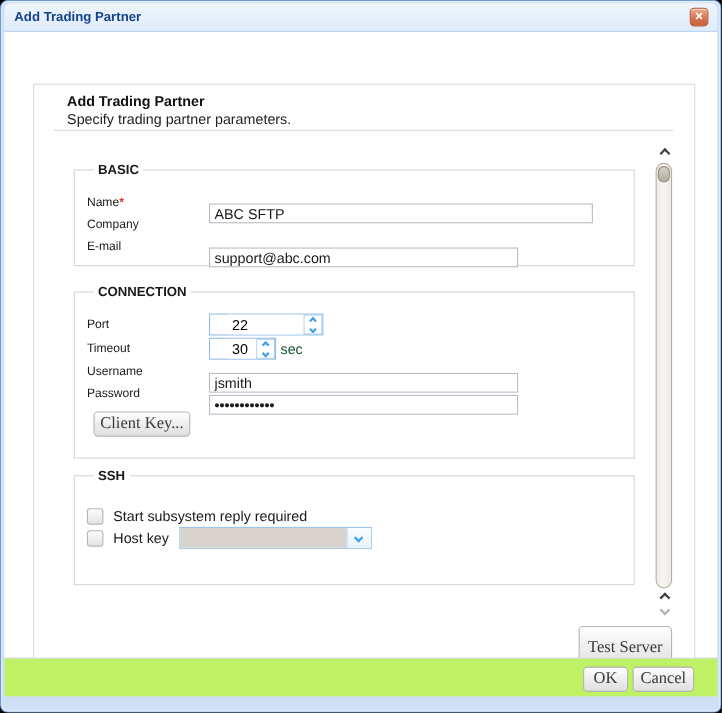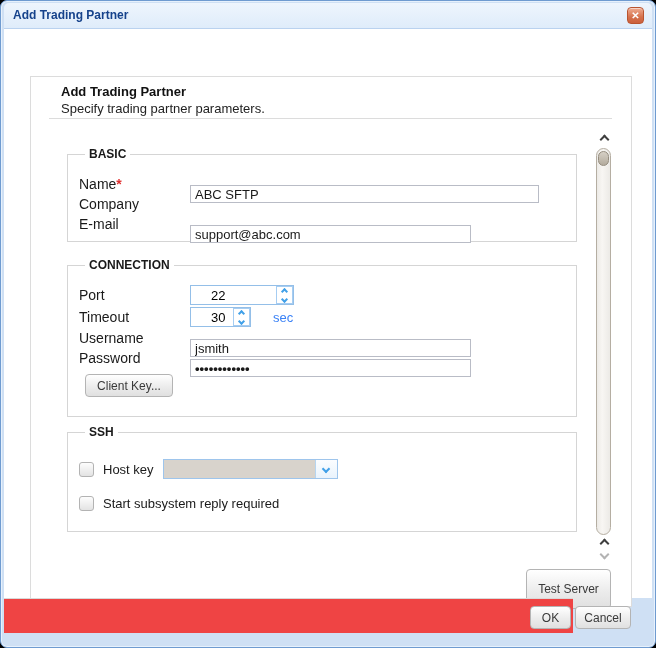--- a/index.html
+++ b/index.html
@@ -28,74 +28,74 @@
   .hdr-sep { position:absolute; left:18px; top:41px; width:563px; height:1px; background:#dcdcdc; }
 
   fieldset { position:absolute; left:36px; width:510px; border:1px solid #d5d5d5; }
   legend { font-size:12px; font-weight:bold; color:#1a1a1a; margin-left:6px; padding:0 4px; }
   .fs-basic { top:70px;  height:95px;  padding:13px 0 0 11px; }
   .fs-conn  { top:181px; height:159px; padding:12px 0 0 11px; }
   .fs-ssh   { top:348px; height:107px; padding:20px 0 0 11px; }
 
   .row { display:flex; align-items:center; height:20px; }
   .row.tall { height:22px; }
-  .lbl { width:111px; font-size:14px; color:#1a1a1a; flex:0 0 auto; }
+  .lbl { width:111px; font-size:11px; color:#1a1a1a; flex:0 0 auto; }
   .req { color:#e03030; font-weight:bold; }
   .txt { height:18px; border:1px solid #b9bcc6; background:#fff; font-family:"Liberation Sans",sans-serif;
          font-size:13px; color:#1a1a1a; padding:0 4px;margin-top:20px; }
   .w-wide { width:349px; } .w-med { width:281px; }
   .pwd { font-weight:bold; font-size:13px; letter-spacing:0px; }
 
   
   .spinner { display:flex; height:20px; border:1px solid #94bfe8; background:#fff; }
   .spinner input { border:0; outline:none; height:18px; font-family:"Liberation Sans",sans-serif;
                    font-size:13px; padding:0 4px; flex:1 1 auto; min-width:0;margin-left:16px; }
   .spin-port { width:104px; } .spin-timeout { width:61px; }
   .spin-btns { width:17px; flex:0 0 auto; border:1px solid #a6cdf2; display:flex; flex-direction:column; }
   .spin-btns div { flex:1; display:flex; align-items:center; justify-content:center; cursor:pointer; background:#fff; }
-  .unit { font-size:13px; color:#3b82f6; margin-left:22px; }
+  .unit { font-size:13px; color:#14532d; margin-left:4px; }
 
   
   .chev { display:inline-block; width:7px; height:7px; border-style:solid; border-color:#3f3f3f; border-width:2px 0 0 2px; }
   .chev.up { transform:rotate(45deg); } .chev.down { transform:rotate(225deg); }
   .chev.lite { border-color:#b3b3b3; }
   .chev.blue { border-color:#41a0e8; width:6px; height:6px; }
   .chev.sm { width:5px; height:5px; }
 
   
   .checkbox { width:15px; height:15px; border:1px solid #b3b3b3; border-radius:3px;
               background:linear-gradient(#fdfdfd,#e3e3e3); margin-right:9px; flex:0 0 auto; cursor:pointer; }
   .cb-lbl { font-size:13px; color:#1a1a1a; }
   .dropdown { display:flex; width:175px; height:20px; border:1px solid #9ec5ec; margin-left:9px; cursor:pointer; }
   .dd-value { flex:1; background:#d8d3cc; font-size:13px; line-height:18px; padding:0 4px; color:#1a1a1a; }
   .dd-btn { width:22px; flex:0 0 auto; background:linear-gradient(#fbfdff,#e9f3fc);
             border-left:1px solid #b6d5f0; display:flex; align-items:center; justify-content:center; }
 
   
   .btn { display:inline-block; border:1px solid #b4b4b4; border-radius:4px; color:#3a3a3a;
-         background:linear-gradient(#ffffff,#ececec 55%,#e0e0e0); font-family:Liberation Sans, sans-serif;
-         font-size:12px; text-align:center; cursor:pointer; }
+         background:linear-gradient(#ffffff,#ececec 55%,#e0e0e0); font-family:Liberation Serif, serif;
+         font-size:15px; text-align:center; cursor:pointer; }
   .btn-clientkey { margin-left:6px; margin-top:6px; width:88px; height:23px; }
   .btn-test { position:absolute; left:495px; top:492px; width:85px; height:40px; }
   .btn-ok { position:absolute; left:526px; top:7px; width:41px; height:23px; }
   .btn-cancel { position:absolute; left:571px; top:7px; width:56px; height:23px; }
 
   
   .sb { position:absolute; left:591px; top:104px; width:18px; height:426px; }
   .sb-btn { position:absolute; left:0; width:18px; height:12px; display:flex; align-items:center; justify-content:center; cursor:pointer; }
   .sb-up-top { top:0; }
   .sb-track { position:absolute; left:1px; top:15px; width:15px; height:387px; border:1px solid #b5aea2;
               border-radius:8px; background:linear-gradient(90deg,#eceae6,#f8f6f3 40%,#eceae6); }
   .sb-thumb { position:absolute; left:1px; top:2px; width:11px; height:15px; border:1px solid #948c7e;
               border-radius:7px; background:linear-gradient(#d6d0c6,#b3ab9d); cursor:pointer; }
   .sb-up-bot { top:404px; } .sb-down-bot { top:415px; }
 
   
-  .footer { position:absolute; left:4px; top:598px; width:569px; height:35px;
-            background:#ef4444; border-top:1px solid #d9d9d9; }
+  .footer { position:absolute; left:4px; top:598px; width:648px; height:35px;
+            background:#bef264; border-top:1px solid #d9d9d9; }
 </style>
 </head>
 <body>
 
 <div class="stage">
   <div class="win-frame"></div>
 
   <div class="titlebar">
     <span class="title-text">Add Trading Partner</span>
     <div class="close-btn">✕</div>
@@ -159,34 +159,34 @@
         </div>
         <div class="row">
           <span class="lbl">Password</span>
           <input class="txt w-med pwd" value="••••••••••••" style="">
         </div>
         <button class="btn btn-clientkey">Client Key...</button>
       </fieldset>
 
       <fieldset class="fs-ssh">
         <legend>SSH</legend>
+        <div class="row">
+          <div class="checkbox"></div>
+          <span class="cb-lbl">Start subsystem reply required</span>
+        </div>
         <div class="row" style="margin-bottom:14px;">
           <div class="checkbox"></div>
           <span class="cb-lbl">Host key</span>
           <div class="dropdown">
             <div class="dd-value"></div>
             <div class="dd-btn">
                 <i class="chev down blue"></i>
               </div>
           </div>
         </div>
-        <div class="row">
-          <div class="checkbox"></div>
-          <span class="cb-lbl">Start subsystem reply required</span>
-        </div>
       </fieldset>
 
       <button class="btn btn-test">Test Server</button>
     </div>
 
     <div class="sb">
       <div class="sb-btn sb-up-top">
           <i class="chev up"></i>
         </div>
       <div class="sb-track">

